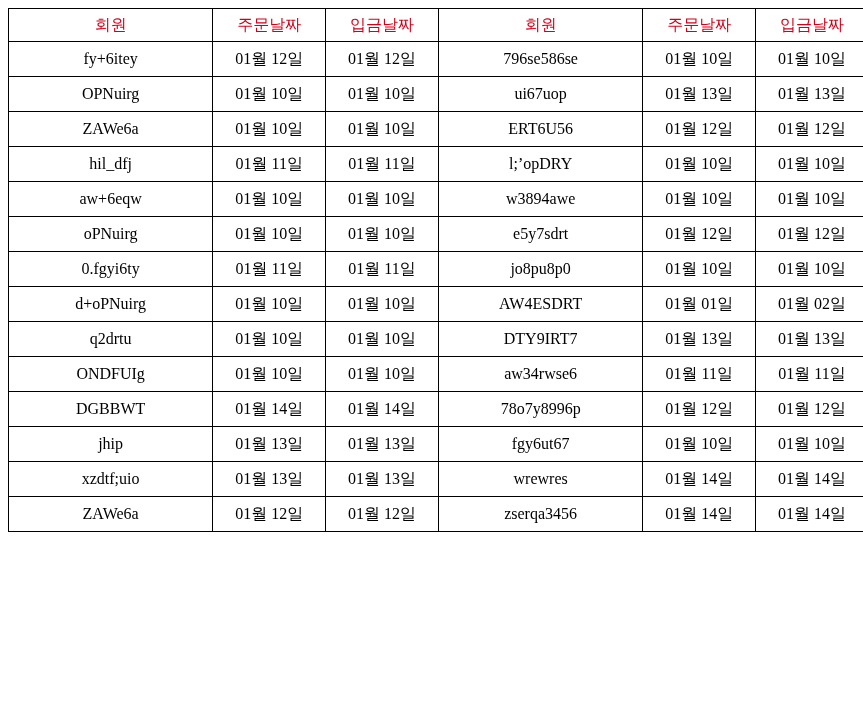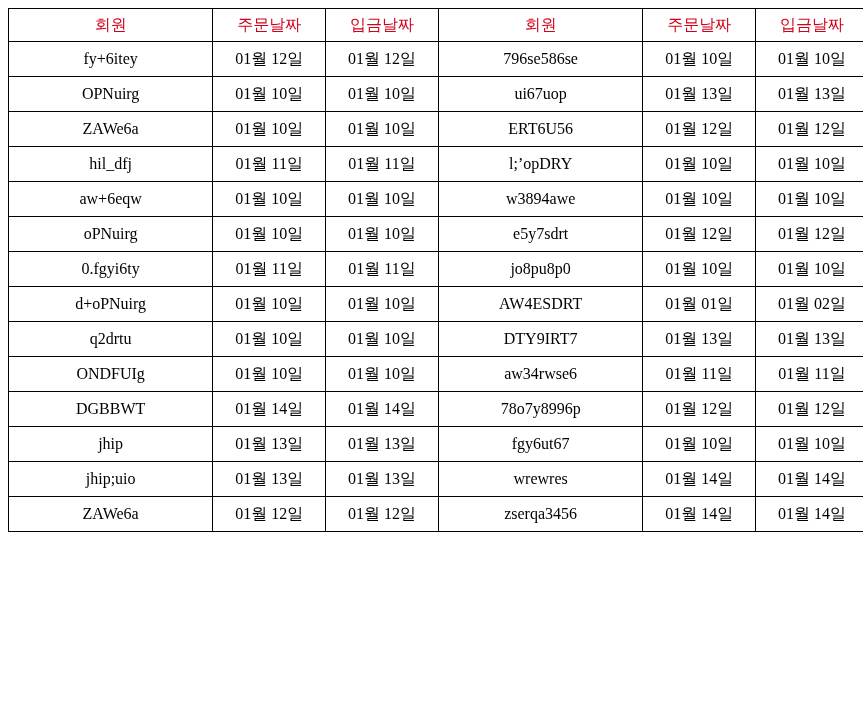--- a/index.html
+++ b/index.html
@@ -164,21 +164,21 @@
       </tr>
       <tr>
         <td class="cell-member">jhip</td>
         <td class="cell-date">01월 13일</td>
         <td class="cell-date">01월 13일</td>
         <td class="cell-member">fgy6ut67</td>
         <td class="cell-date">01월 10일</td>
         <td class="cell-date">01월 10일</td>
       </tr>
       <tr>
-        <td class="cell-member">jhip;uio</td>
+        <td class="cell-member">xzdtf;uio</td>
         <td class="cell-date">01월 13일</td>
         <td class="cell-date">01월 13일</td>
         <td class="cell-member">wrewres</td>
         <td class="cell-date">01월 14일</td>
         <td class="cell-date">01월 14일</td>
       </tr>
       <tr>
         <td class="cell-member">ZAWe6a</td>
         <td class="cell-date">01월 12일</td>
         <td class="cell-date">01월 12일</td>

